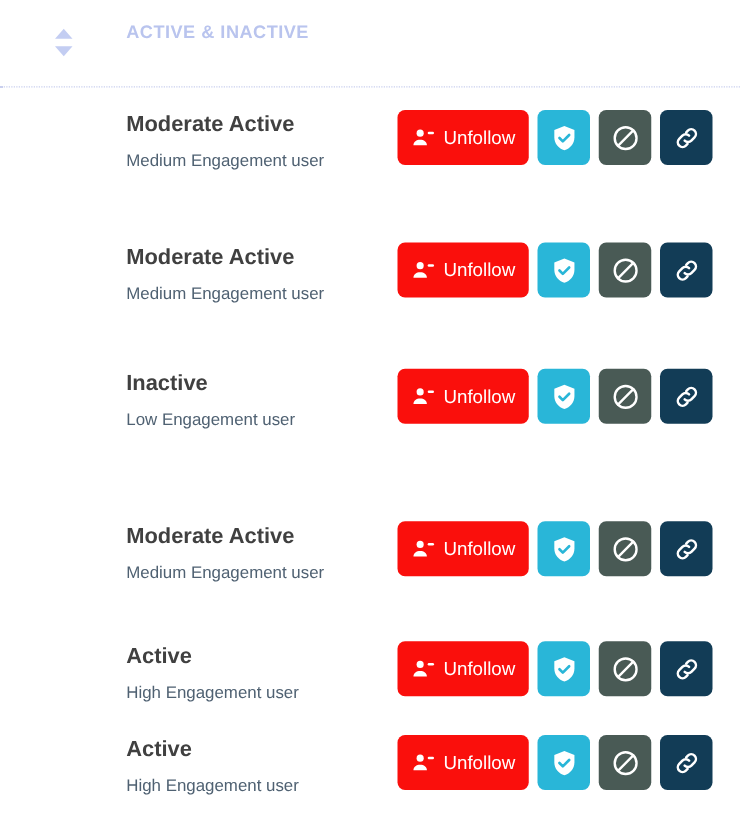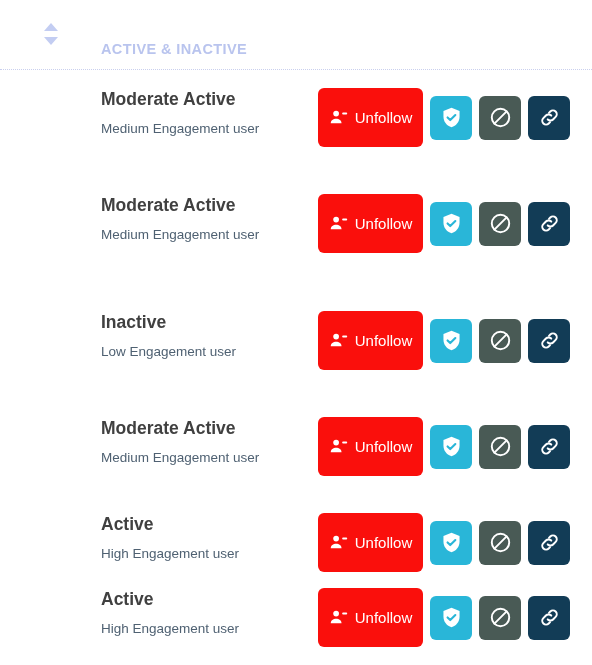--- a/index.html
+++ b/index.html
@@ -39,21 +39,20 @@
     left: 101px;
     top: 17px;
   }
   .header-title {
     font-size: 14.5px;
     font-weight: bold;
     letter-spacing: 0.4px;
     color: #b9c4ee;
     line-height: 19px;
     white-space: nowrap;
-    margin-top: 23px;
   }
   .header-subtitle {
     font-size: 12.5px;
     font-weight: normal;
     color: #bcc6ef;
     line-height: 18px;
     margin-top: 2px;
     white-space: nowrap;
   }
   .header-divider {
@@ -105,21 +104,21 @@
   .row-actions {
     position: absolute;
     left: 318px;
     top: 0;
     display: flex;
     align-items: center;
     gap: 7px;
   }
   .btn-unfollow {
     width: 105px;
-    height: 59px;
+    height: 44px;
     background: #fa0f0c;
     border: none;
     border-radius: 6px;
     display: flex;
     align-items: center;
     justify-content: center;
     gap: 7px;
     cursor: pointer;
     padding: 0;
   }
@@ -265,21 +264,21 @@
               <path d="M10 14.2a4.3 4.3 0 0 0 6.1 0l2.9-2.9a4.3 4.3 0 0 0-6.1-6.1l-1.5 1.5"></path>
               <path d="M14 9.8a4.3 4.3 0 0 0-6.1 0L5 12.7a4.3 4.3 0 0 0 6.1 6.1l1.5-1.5"></path>
             </g>
           </svg>
         </span>
       </button>
 
     </div>
   </div>
 
-  <div class="user-row" style="top: 241px;">
+  <div class="user-row" style="top: 225px;">
 
     <div class="row-labels">
       <div class="row-status">Inactive</div>
       <div class="row-engagement">Low Engagement user</div>
     </div>
 
     <div class="row-actions">
 
       <button class="btn-unfollow">
         <span>

